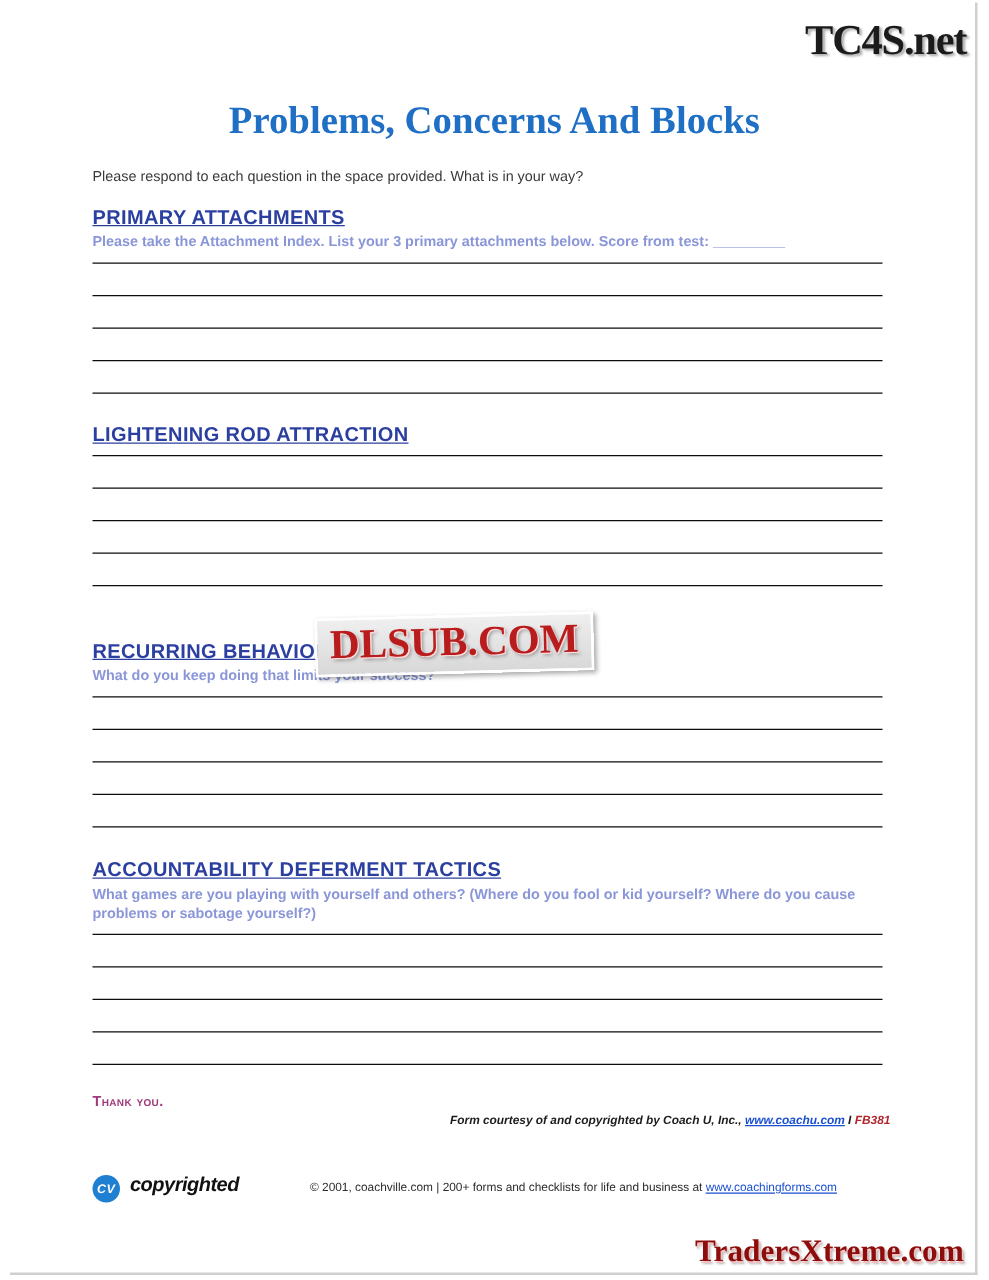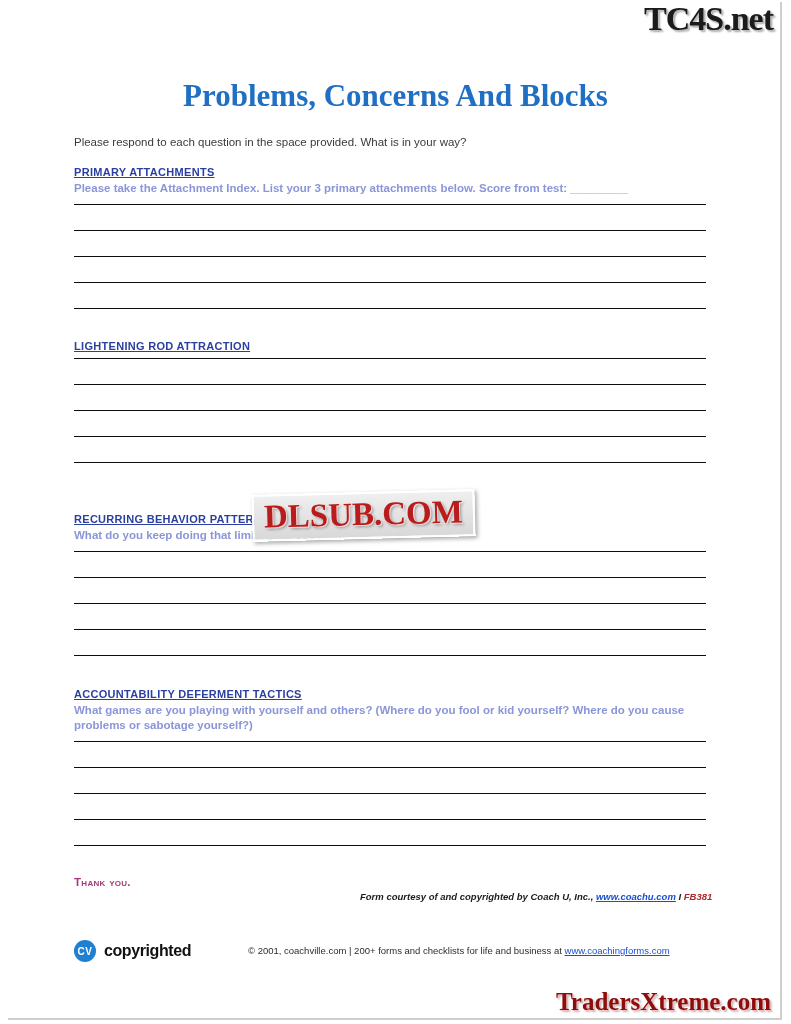--- a/index.html
+++ b/index.html
@@ -14,21 +14,21 @@
     position: relative;
     width: 791px;
     height: 1024px;
     background: #ffffff;
     overflow: hidden;
     margin: 0 auto;
   }
   
   .top-watermark {
     position: absolute;
-    top: 0;
+    top: 14px;
     right: 18px;
     font-family: "Liberation Serif", serif;
     font-size: 34px;
     font-weight: bold;
     color: #1b1b1b;
     letter-spacing: -1px;
     text-shadow: 1px 1px 0 #bcbcbc, 2px 2px 2px rgba(0,0,0,0.35);
   }
   
   .bottom-watermark {
@@ -82,21 +82,21 @@
     top: 136px;
     font-size: 11.5px;
     color: #3a3a3a;
   }
   .section {
     position: absolute;
     left: 74px;
     width: 632px;
   }
   .section-heading {
-    font-size: 11px;
+    font-size: 16px;
     font-weight: bold;
     color: #2b3fa0;
     letter-spacing: 0.3px;
     text-transform: uppercase;
     font-variant: small-caps;
     text-decoration: underline;
     margin: 0 0 3px 0;
   }
   .section-prompt {
     font-size: 11.5px;
@@ -139,22 +139,22 @@
   }
   .courtesy .code {
     color: #b0262c;
     font-style: italic;
   }
   .footer-logo {
     position: absolute;
     left: 74px;
     top: 940px;
     display: flex;
-    align-items: center;
     gap: 8px;
+    font-style: italic;
   }
   .cv-badge {
     width: 22px;
     height: 22px;
     border-radius: 50%;
     background: #1f7fd0;
     color: #ffffff;
     font-size: 10px;
     font-weight: bold;
     display: flex;

